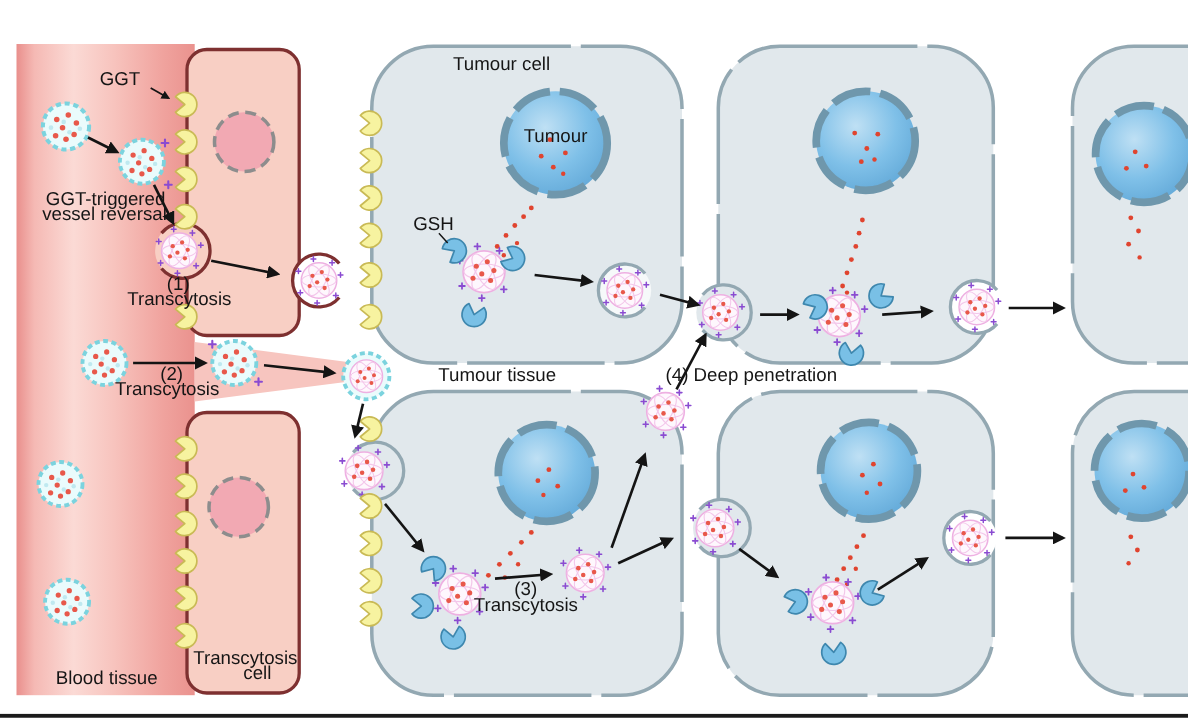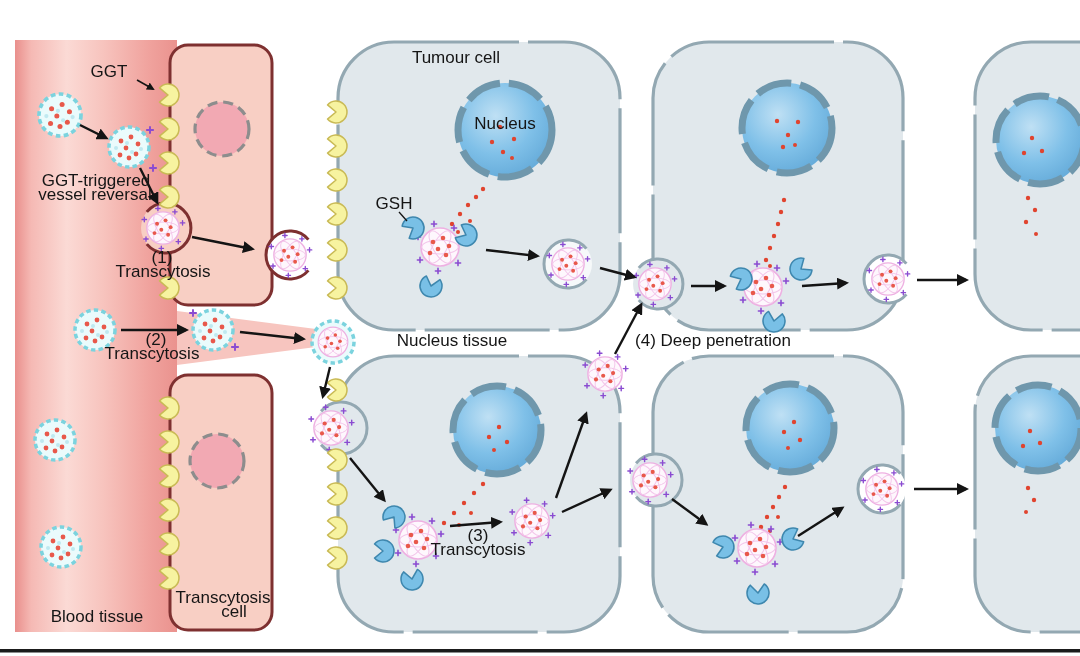--- a/index.html
+++ b/index.html
@@ -342,22 +342,22 @@
 </svg>
 
 <div class="lbl" style="left:109px;top:72px">GGT</div>
 <div class="lbl" style="left:96px;top:181px">GGT-triggered</div>
 <div class="lbl" style="left:95px;top:195px">vessel reversal</div>
 <div class="lbl" style="left:162px;top:258px">(1)</div>
 <div class="lbl" style="left:163px;top:272px">Transcytosis</div>
 <div class="lbl" style="left:156px;top:340px">(2)</div>
 <div class="lbl" style="left:152px;top:354px">Transcytosis</div>
 <div class="lbl" style="left:456px;top:58px">Tumour cell</div>
-<div class="lbl" style="left:505px;top:124px">Nucleus</div>
+<div class="lbl" style="left:505px;top:124px">Tumour</div>
 <div class="lbl" style="left:394px;top:204px">GSH</div>
-<div class="lbl" style="left:452px;top:341px">Nucleus tissue</div>
+<div class="lbl" style="left:452px;top:341px">Tumour tissue</div>
 <div class="lbl" style="left:478px;top:536px">(3)</div>
 <div class="lbl" style="left:478px;top:550px">Transcytosis</div>
-<div class="lbl" style="left:713px;top:341px">(4) Deep penetration</div>
+<div class="lbl" style="left:683px;top:341px">(4) Deep penetration</div>
 <div class="lbl" style="left:97px;top:617px">Blood tissue</div>
 <div class="lbl" style="left:223px;top:598px">Transcytosis</div>
 <div class="lbl" style="left:234px;top:612px">cell</div>
 </div>
 
 </body></html>

